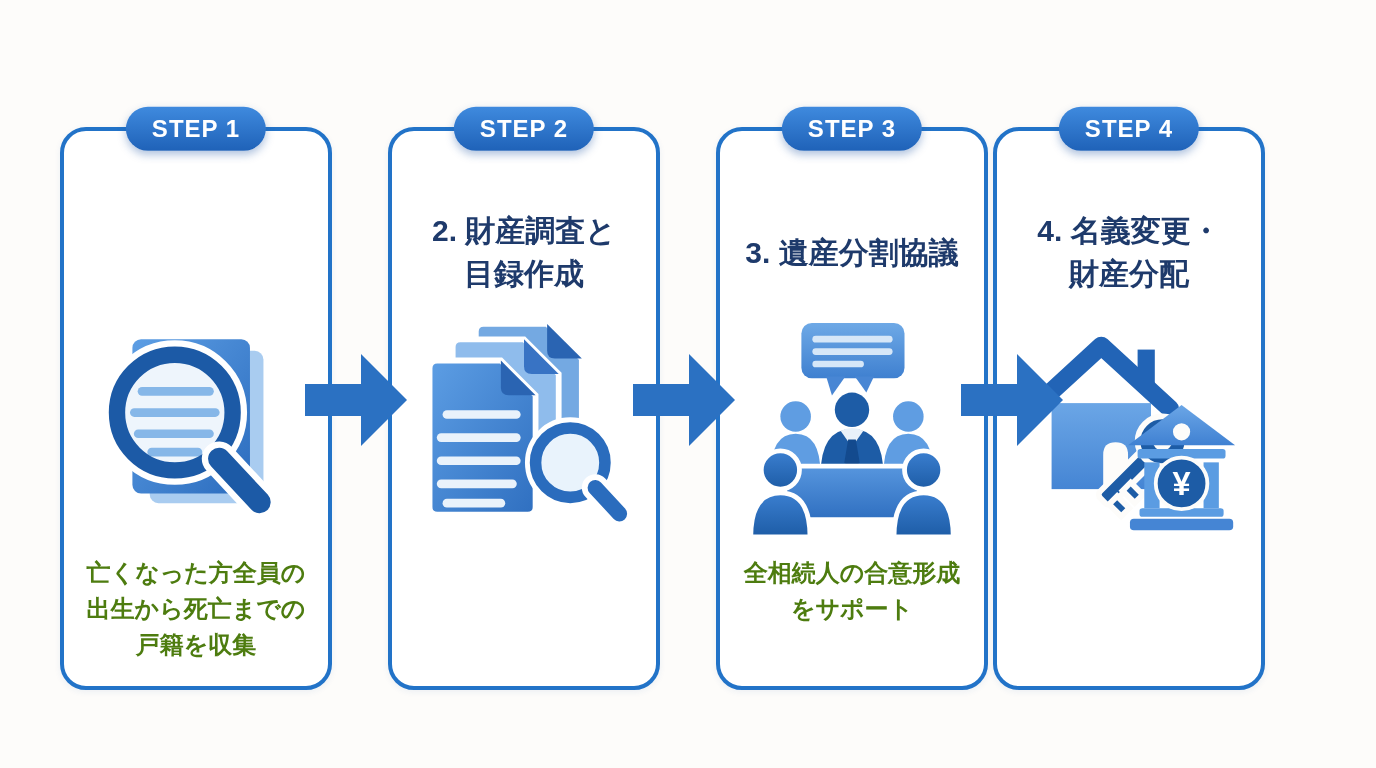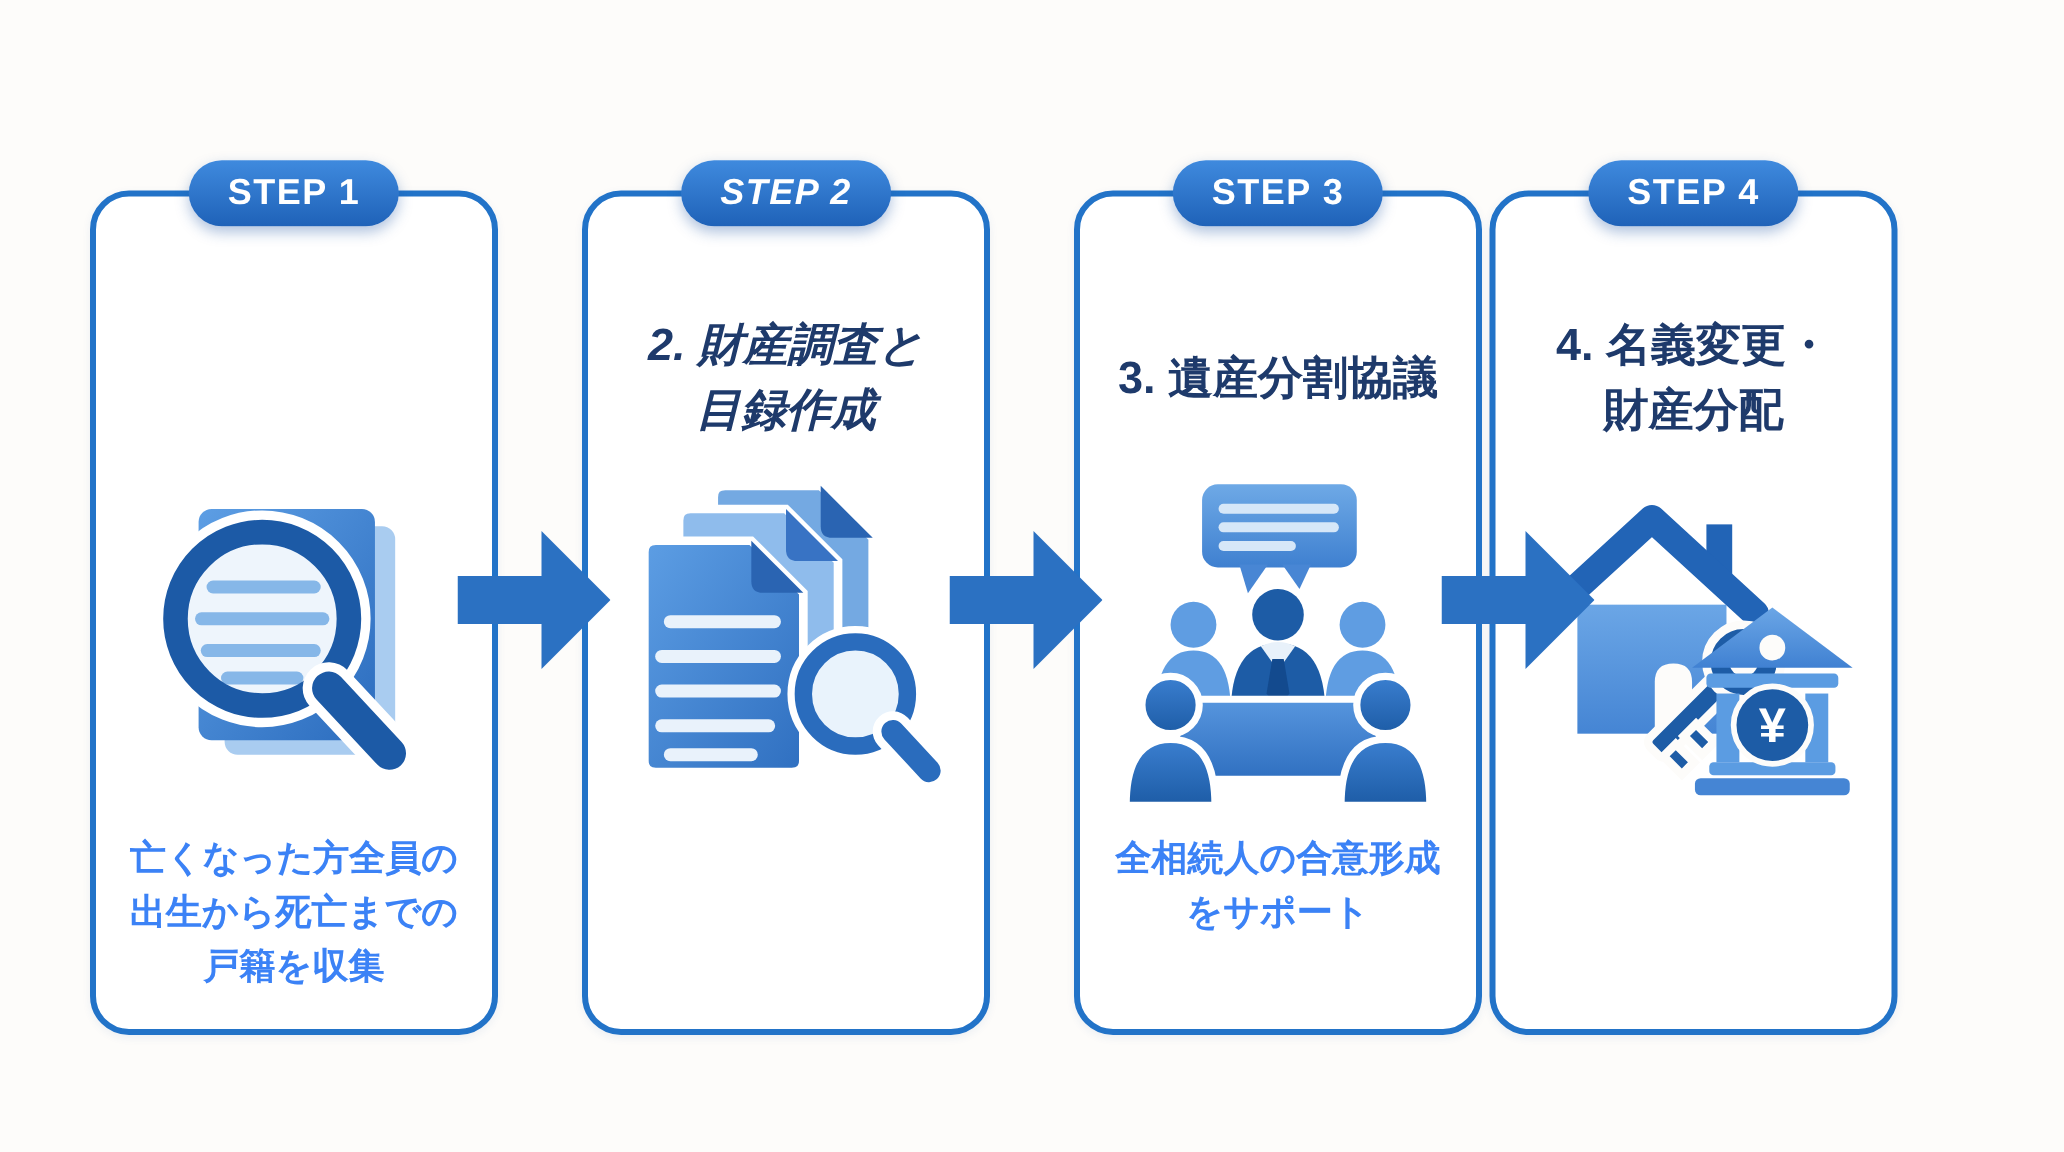--- a/index.html
+++ b/index.html
@@ -10,21 +10,21 @@
     position:relative;overflow:hidden;
   }
   .canvas{position:absolute;inset:0;}
   .card{
     position:absolute;top:127px;width:272px;height:563px;
     box-sizing:border-box;background:#ffffff;
     border:4px solid #2273c8;border-radius:26px;
     box-shadow:0 2px 6px rgba(40,90,160,.08);
   }
   .card.c1{left:60px;}
-  .card.c2{left:388px;font-style:italic;}
+  .card.c2{left:388px;}
   .card.c3{left:716px;}
   .card.c4{left:993px;}
   .badge{
     position:absolute;top:0;left:50%;transform:translate(-50%,-55%);
     background:linear-gradient(180deg,#3f8ade 0%,#1f62b8 100%);
     color:#ffffff;font-weight:bold;font-size:24px;letter-spacing:1px;
     padding:8px 26px;border-radius:28px;white-space:nowrap;
     box-shadow:0 4px 9px rgba(25,80,160,.35);
   }
   .title{
@@ -32,21 +32,21 @@
     display:flex;align-items:center;justify-content:center;
     color:#1e3a6b;font-weight:bold;font-size:30px;line-height:1.42;
     text-align:center;white-space:pre-line;
   }
   .iconbox{
     position:absolute;top:178px;left:0;width:100%;height:235px;
     display:flex;align-items:center;justify-content:center;
   }
   .desc{
     position:absolute;top:424px;left:0;width:100%;
-    color:#3b82f6;font-weight:bold;font-size:24px;line-height:1.5;
+    color:#4d7c0f;font-weight:bold;font-size:24px;line-height:1.5;
     text-align:center;white-space:pre-line;
   }
   .arrow{
     position:absolute;top:354px;width:102px;height:92px;z-index:5;
   }
 </style>
 </head>
 <body>
 
 <div class="canvas">

